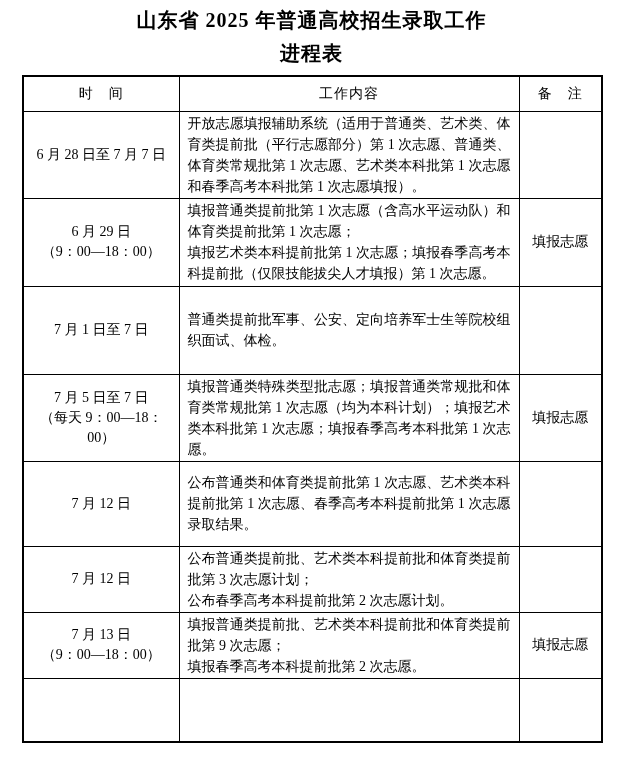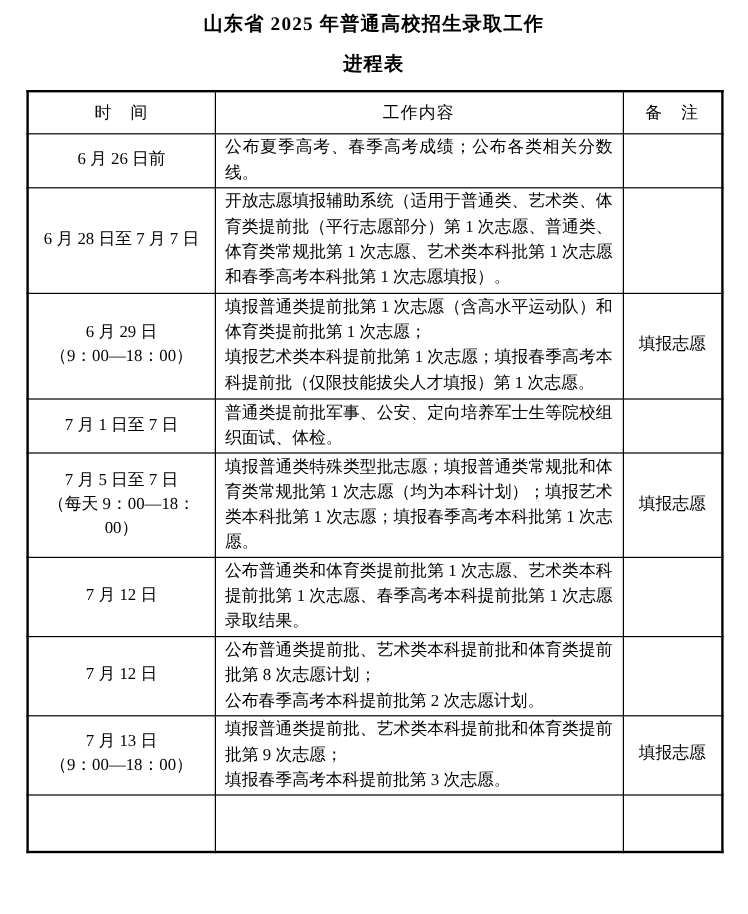--- a/index.html
+++ b/index.html
@@ -16,21 +16,21 @@
   }
   .page {
     width: 623px;
     height: 762px;
     position: relative;
   }
   .title {
     text-align: center;
     padding-top: 4px;
     font-weight: bold;
-    font-size: 16px;
+    font-size: 20px;
     line-height: 33px;
     letter-spacing: 1px;
   }
   table.schedule {
     border-collapse: collapse;
     table-layout: fixed;
     margin: 5px 0 0 22px;
     width: 579px;
     border: 2px solid #000000;
   }
@@ -91,29 +91,20 @@
     <thead>
       <tr>
         <th>时　间</th>
         <th>工作内容</th>
         <th>备　注</th>
       </tr>
     </thead>
     <tbody>
         <tr>
           <td class="time-cell">
-            <div>6 月 26 日前</div>
-          </td>
-          <td class="content-cell">
-            <div class="para">公布夏季高考、春季高考成绩；公布各类相关分数线。</div>
-          </td>
-          <td class="remark-cell"></td>
-        </tr>
-        <tr>
-          <td class="time-cell">
             <div>6 月 28 日至 7 月 7 日</div>
           </td>
           <td class="content-cell">
             <div class="para">开放志愿填报辅助系统（适用于普通类、艺术类、体育类提前批（平行志愿部分）第 1 次志愿、普通类、体育类常规批第 1 次志愿、艺术类本科批第 1 次志愿和春季高考本科批第 1 次志愿填报）。</div>
           </td>
           <td class="remark-cell"></td>
         </tr>
         <tr>
           <td class="time-cell">
             <div>6 月 29 日</div>
@@ -151,33 +142,33 @@
           <td class="content-cell">
             <div class="para">公布普通类和体育类提前批第 1 次志愿、艺术类本科提前批第 1 次志愿、春季高考本科提前批第 1 次志愿录取结果。</div>
           </td>
           <td class="remark-cell"></td>
         </tr>
         <tr>
           <td class="time-cell">
             <div>7 月 12 日</div>
           </td>
           <td class="content-cell">
-            <div class="para">公布普通类提前批、艺术类本科提前批和体育类提前批第 8 次志愿计划；</div>
+            <div class="para">公布普通类提前批、艺术类本科提前批和体育类提前批第 3 次志愿计划；</div>
             <div class="para">公布春季高考本科提前批第 2 次志愿计划。</div>
           </td>
           <td class="remark-cell"></td>
         </tr>
         <tr>
           <td class="time-cell">
             <div>7 月 13 日</div>
             <div>（9：00—18：00）</div>
           </td>
           <td class="content-cell">
             <div class="para">填报普通类提前批、艺术类本科提前批和体育类提前批第 9 次志愿；</div>
-            <div class="para">填报春季高考本科提前批第 3 次志愿。</div>
+            <div class="para">填报春季高考本科提前批第 2 次志愿。</div>
           </td>
           <td class="remark-cell">填报志愿</td>
         </tr>
         <tr>
           <td class="time-cell"></td>
           <td class="content-cell"></td>
           <td class="remark-cell"></td>
         </tr>
       </tbody>
   </table>

